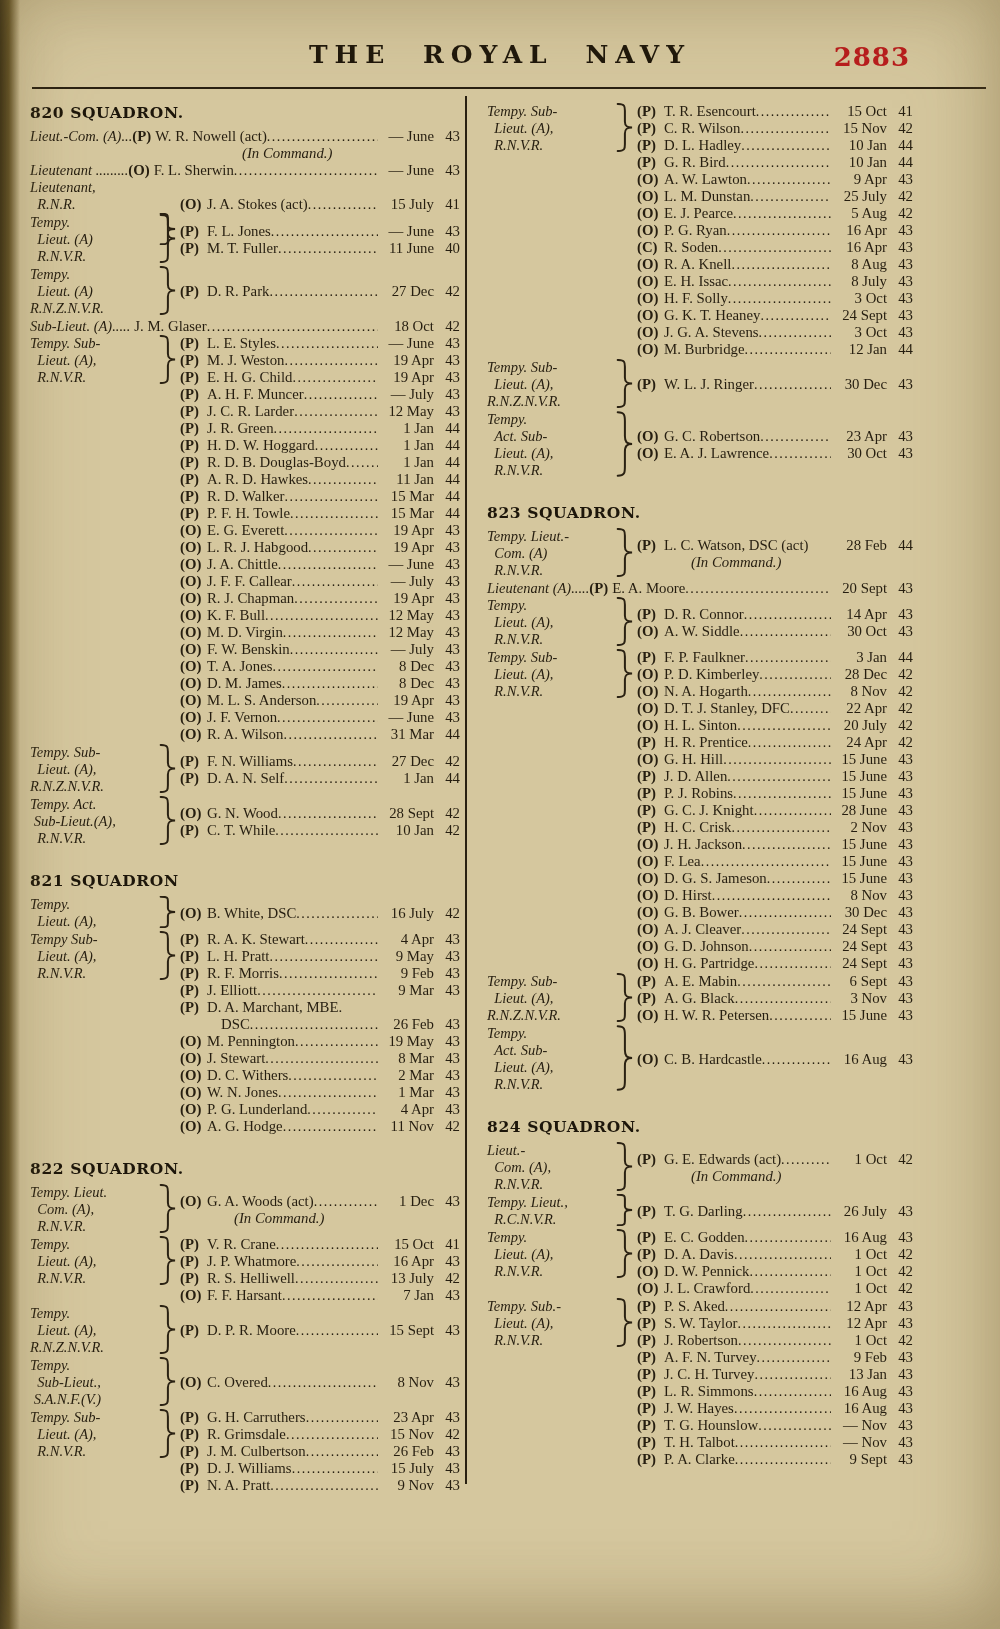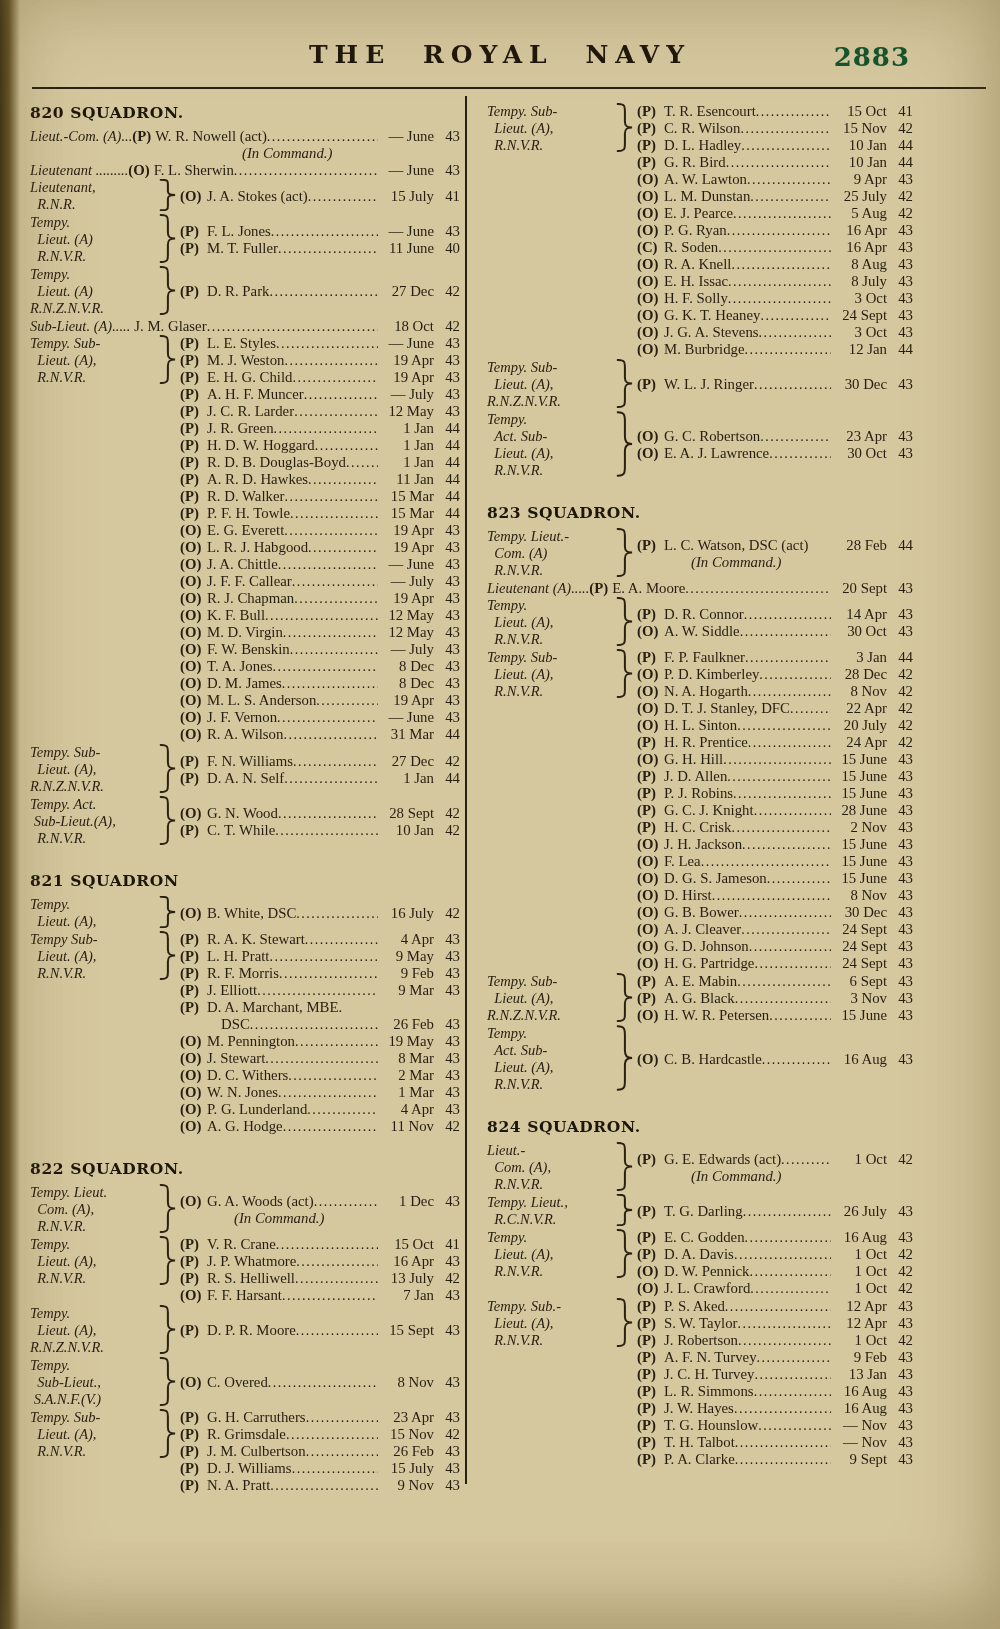--- a/index.html
+++ b/index.html
@@ -6,21 +6,21 @@
   .page{position:relative;width:1000px;height:1629px;background:#d5c79e;overflow:hidden;
         font-family:"Liberation Serif","DejaVu Serif",serif;color:#261e10;}
   .page::after{content:"";position:absolute;inset:0;pointer-events:none;
         box-shadow:inset 0 0 90px rgba(120,100,55,.35), inset 0 -25px 60px rgba(120,100,55,.25);}
   .binding{position:absolute;left:0;top:0;bottom:0;width:20px;
         background:linear-gradient(90deg,#2f260e 0%,#5f4f23 45%,rgba(100,85,40,0) 100%);}
   .hdr{position:absolute;left:0;top:40px;width:1000px;text-align:center;}
   .hdr .title{display:inline-block;font-family:"DejaVu Serif","Liberation Serif",serif;
         font-weight:bold;font-size:25px;letter-spacing:7px;word-spacing:16px;color:#1d160a;}
   .pageno{position:absolute;right:90px;top:42px;font-family:"DejaVu Serif",serif;
-        font-weight:bold;font-size:26px;letter-spacing:1px;color:#14532d;}
+        font-weight:bold;font-size:26px;letter-spacing:1px;color:#b91c1c;}
   .rule{position:absolute;left:32px;right:14px;top:87px;border-top:2px solid #2a2112;}
   .divider{position:absolute;left:465px;top:96px;height:1388px;width:2px;background:#2a2112;}
   .col{position:absolute;top:103px;}
   .col.left{left:30px;width:430px;}
   .col.right{left:487px;width:426px;}
   .section{margin-bottom:24px;}
   .sq-title{font-family:"DejaVu Serif",serif;font-weight:bold;font-size:15.5px;
         letter-spacing:.6px;margin:0 0 6px 0;color:#1d160a;}
   .group{display:flex;align-items:stretch;margin-bottom:1px;}
   .lbl{width:128px;flex:none;font-style:italic;font-size:14.5px;line-height:17px;white-space:pre;}
@@ -64,21 +64,21 @@
         </div>
         <div class="sub inline-sub">(In Command.)</div>
         <div class="entry">
           <span class="ilbl">Lieutenant .........</span>
           <span class="pfx" style="width: auto; margin-right: 4px;">(O)</span>
           <span class="nm">F. L. Sherwin</span>
           <span class="dots"></span>
           <span class="day">— June</span>
           <span class="yr">43</span>
         </div>
-        <div class="group" style="min-height: 34px;">
+        <div class="group" style="min-height: 34px; align-items: flex-end;">
           <div class="lbl"><div class="lbl-line">Lieutenant,</div><div class="lbl-line">&nbsp;&nbsp;R.N.R.</div></div>
           <div class="brace-cell">
             <svg viewBox="0 0 20 100" preserveAspectRatio="none" style="height: 32px;">
               <path d="M3,2 C11,2 11,7 11,16 L11,38 C11,47 13,50 19,50 C13,50 11,53 11,62 L11,84 C11,93 11,98 3,98" fill="none" stroke="#2a2112" stroke-width="2" stroke-linecap="round" vector-effect="non-scaling-stroke"></path>
             </svg>
           </div>
           <div class="entries">
             <div class="entry">
               <span class="pfx">(O)</span>
               <span class="nm">J. A. Stokes (act)</span>

